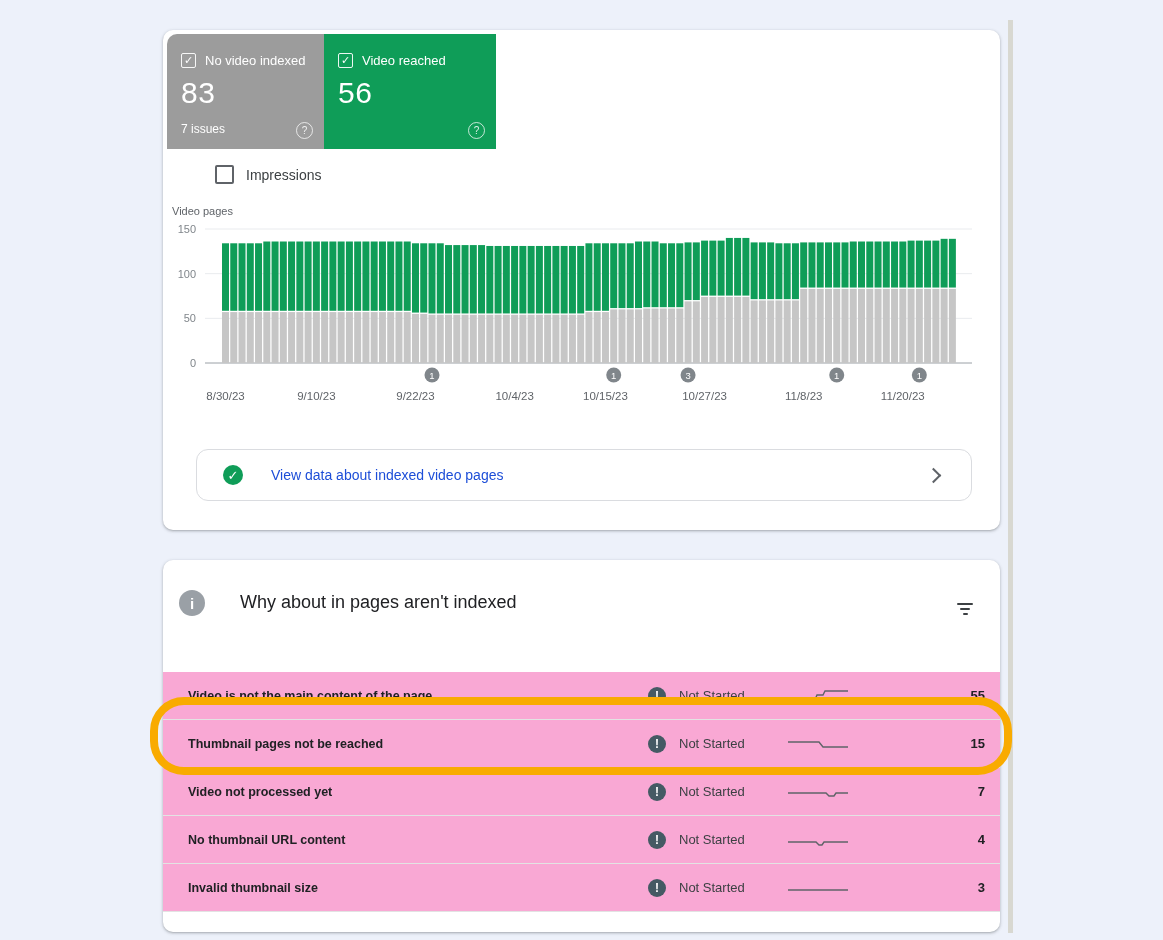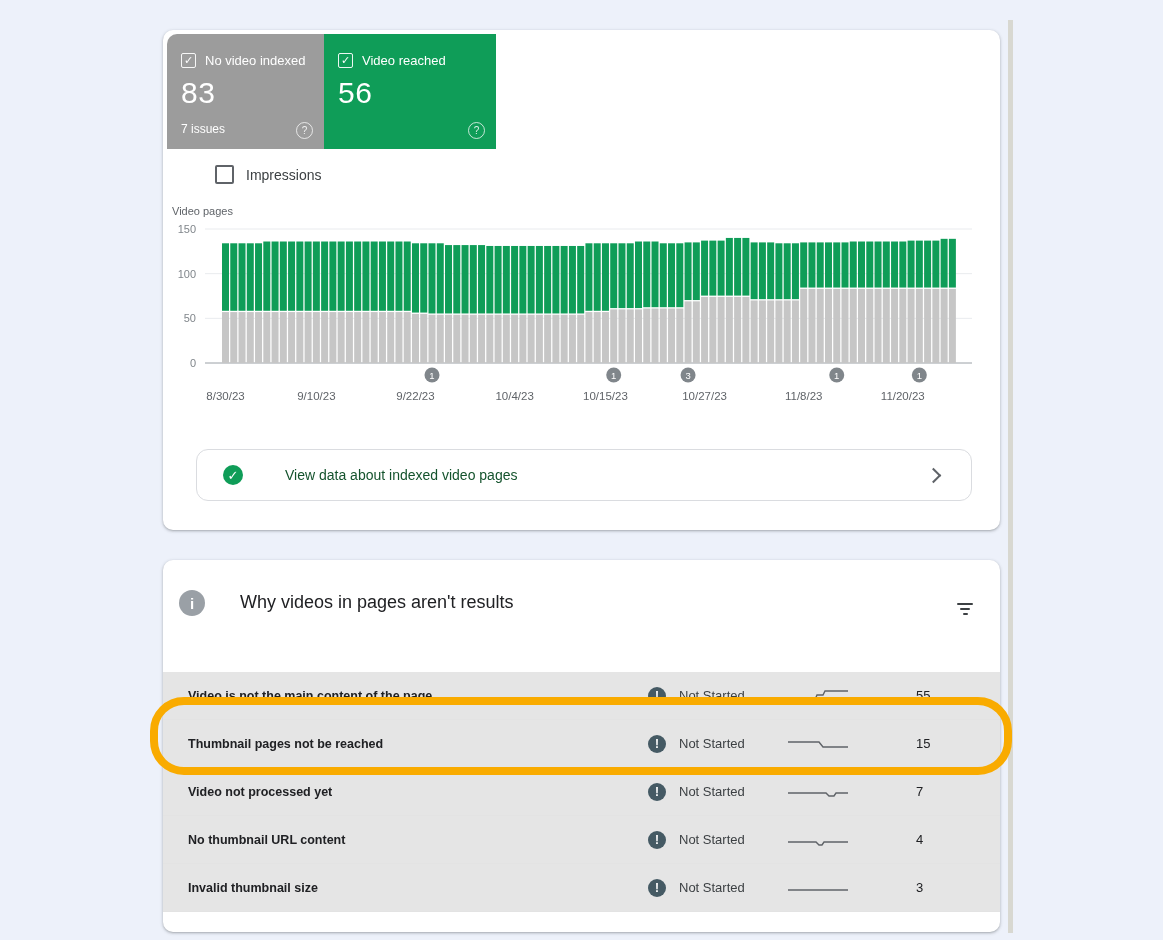--- a/index.html
+++ b/index.html
@@ -34,49 +34,49 @@
   .impressions-label{font-size:14px;color:#3c4043;}
 
   
   #chart-svg{position:absolute;left:0;top:170px;font-family:"Liberation Sans",sans-serif;}
 
   
   #view-data-btn{position:absolute;left:33px;top:419px;width:776px;height:52px;border:1px solid #dadce0;
                  border-radius:12px;display:flex;align-items:center;background:#fff;cursor:pointer;box-sizing:border-box;}
   .check-circle{width:20px;height:20px;border-radius:50%;background:#0f9d58;color:#fff;font-size:13px;
                 display:flex;align-items:center;justify-content:center;margin-left:26px;flex:0 0 auto;}
-  #view-data-label{margin-left:42px;font-size:14px;color:#14532d;}
+  #view-data-label{margin-left:28px;font-size:14px;color:#1d4ed8;}
   .chevron-right{margin-left:auto;margin-right:32px;width:9px;height:9px;
                  border-top:2px solid #5f6368;border-right:2px solid #5f6368;transform:rotate(45deg);}
 
   
   #info-icon{position:absolute;left:16px;top:30px;width:26px;height:26px;border-radius:50%;background:#9aa0a6;
              color:#fff;font-size:15px;font-weight:bold;display:flex;align-items:center;justify-content:center;}
   #issues-title{position:absolute;left:77px;top:32px;font-size:18px;color:#202124;}
   #issues-subtitle{position:absolute;left:77px;top:61px;font-size:13px;color:#5f6368;}
   #filter-btn{position:absolute;right:26px;top:43px;width:18px;display:flex;flex-direction:column;align-items:center;gap:3px;cursor:pointer;}
   .filter-line{height:2px;background:#3c4043;border-radius:1px;}
   .fl1{width:16px;}.fl2{width:10px;}.fl3{width:5px;}
 
   
   .table{position:absolute;left:0;top:112px;right:0;}
   .trow{display:grid;grid-template-columns:1fr 138px 130px 69px;padding:0 15px 0 25px;
         align-items:center;border-bottom:1px solid #e3e3e3;}
   .thead{height:32px;font-size:12px;color:#5f6368;}
   .col-validation-h{color:#202124;font-weight:bold;display:flex;align-items:center;gap:9px;}
   .sort-arrow{font-weight:normal;color:#3c4043;font-size:13px;}
   .col-pages-h{text-align:right;}
-  .tr{height:47px;font-size:13px;color:#202124;background:#e5e5e5;}
+  .tr{height:47px;font-size:13px;color:#202124;background:#f9a8d4;}
   .cell-reason{font-weight:bold;font-size:12.5px;color:#202124;}
   .cell-validation{display:flex;align-items:center;gap:13px;}
   .badge{width:18px;height:18px;border-radius:50%;background:#455a64;color:#fff;font-size:12px;font-weight:bold;
          display:flex;align-items:center;justify-content:center;flex:0 0 auto;}
   .vtext{color:#3c4043;}
   .cell-trend svg{display:block;}
-  .cell-pages{text-align:left;}
+  .cell-pages{text-align:right;font-weight:bold;}
 
   
   #highlight-ring{position:absolute;left:150px;top:697px;width:862px;height:78px;
                   border:8px solid #f9ab00;border-radius:34px;box-sizing:border-box;z-index:6;pointer-events:none;}
 
   
   #scrollbar{position:absolute;left:1008px;top:20px;width:5px;height:913px;background:#d8d8d1;}
 </style>
 </head>
 <body>
@@ -317,21 +317,21 @@
 
   <div id="view-data-btn">
     <span class="check-circle">✓</span>
     <span id="view-data-label">View data about indexed video pages</span>
     <span class="chevron-right"></span>
   </div>
 </div>
 
 <div class="card" id="card-issues">
   <div id="info-icon">i</div>
-  <div id="issues-title">Why videos in pages aren't results</div>
+  <div id="issues-title">Why about in pages aren't indexed</div>
   <div id="filter-btn">
     <div class="filter-line fl1"></div>
       <div class="filter-line fl2"></div>
       <div class="filter-line fl3"></div>
   </div>
 
   <div class="table">
     <div>
         <div class="trow tr">
           <div class="cell-reason">Video is not the main content of the page</div>

